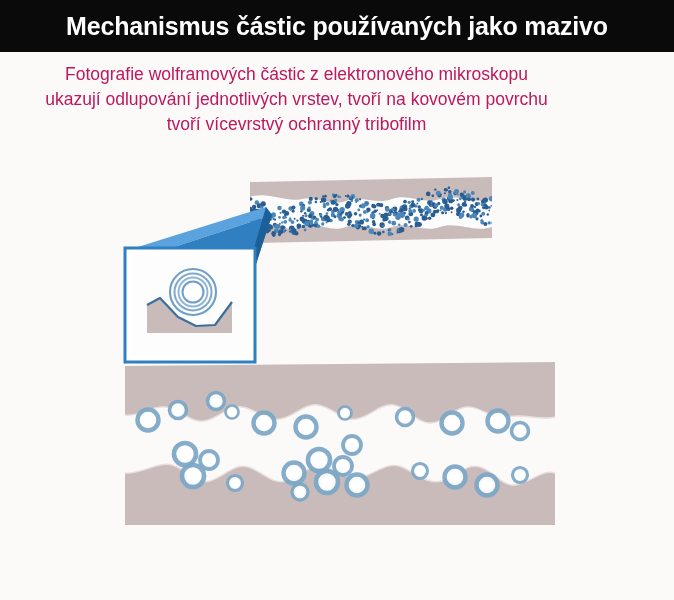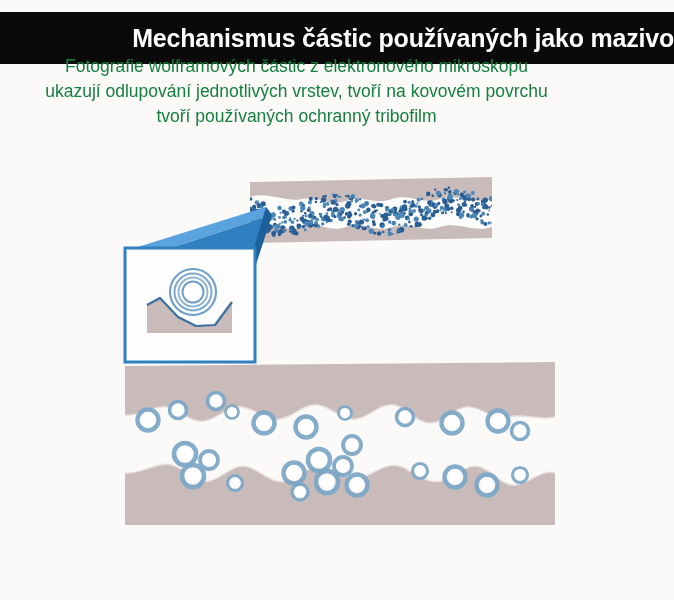--- a/index.html
+++ b/index.html
@@ -14,44 +14,44 @@
     position: relative;
     width: 674px;
     height: 600px;
     background: #fbfaf9;
     overflow: hidden;
   }
   
   .header-band {
     position: absolute;
     left: 0;
-    top: 12px;
+    top: 0;
     width: 674px;
     height: 52px;
     background: #0a0a0a;
     display: flex;
     align-items: center;
-    justify-content: flex-end;
+    justify-content: center;
   }
   .header-title {
     color: #ffffff;
     font-size: 25px;
     font-weight: bold;
     letter-spacing: -0.2px;
     white-space: nowrap;
     text-align: center;
   }
   
   .subtitle-block {
     position: absolute;
     left: 0;
-    top: 54px;
+    top: 62px;
     width: 593px;
     text-align: center;
-    color: #15803d;
+    color: #be185d;
     font-size: 17.5px;
     line-height: 25px;
     padding: 0 18px;
     box-sizing: border-box;
   }
   .subtitle-line {
     display: block;
     white-space: nowrap;
   }
   
@@ -71,21 +71,21 @@
 
 <div id="infographic">
 
   <div class="header-band">
     <div class="header-title">Mechanismus částic používaných jako mazivo</div>
   </div>
 
   <div class="subtitle-block">
     <span class="subtitle-line">Fotografie wolframových částic z elektronového mikroskopu</span>
     <span class="subtitle-line">ukazují odlupování jednotlivých vrstev, tvoří na kovovém povrchu</span>
-    <span class="subtitle-line">tvoří používaných ochranný tribofilm</span>
+    <span class="subtitle-line">tvoří vícevrstvý ochranný tribofilm</span>
   </div>
 
   <div class="stage">
     <svg width="674" height="400" viewBox="0 0 674 400" xmlns="http://www.w3.org/2000/svg">
       <defs>
         <clipPath id="bandClip">
           <path d="M250,27 L492,22 L492,83 L250,88 Z"></path>
         </clipPath>
         <clipPath id="valleyClip">
           <path d="M147,178 L147,150 L160,143 L178,162 L196,171 L215,170 L232,147 L232,178 Z"></path>

